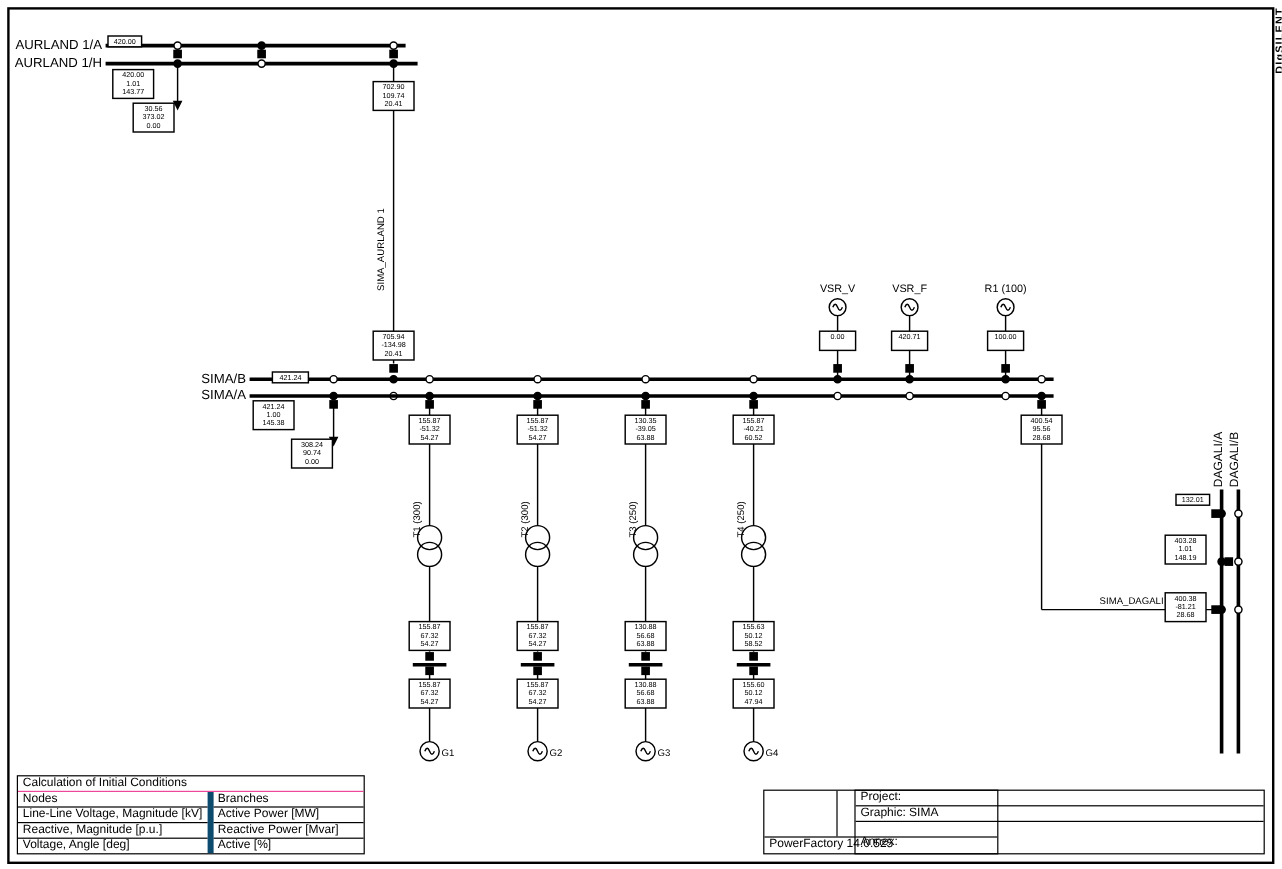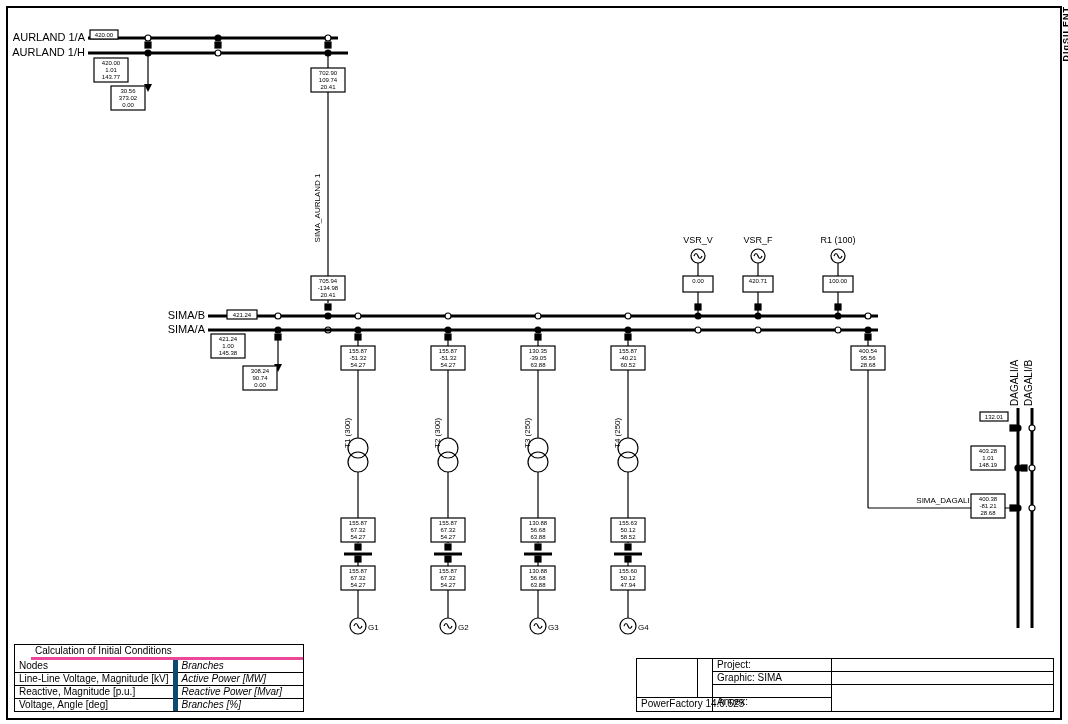--- a/index.html
+++ b/index.html
@@ -15,24 +15,24 @@
   .title-block .row { height:12px; border-bottom:1px solid #000; padding:0 4px; line-height:12px; white-space:nowrap; overflow:hidden; }
   .title-block .row:last-child { border-bottom:none;margin-top:11px; }
   .title-block .lbl { display:inline-block;text-align:center; }
 
   .center-block { position:absolute; left:628px; bottom:6px; width:194px; height:52px; border:1px solid #000; font-size:10px; }
   .center-block .upper{height:38px;border-bottom:1px solid #000;}
   .center-block .lower{height:12px;line-height:12px;padding:0 4px;}
   .center-block .vline{position:absolute;left:60px;top:0;bottom:14px;width:0;border-left:1px solid #000;}
 
   .calc-block { position:absolute; left:6px; bottom:6px; width:288px; font-size:10px; border:1px solid #000;}
-  .calc-block .hdr{border-bottom:3px solid #ec4899;padding:0 4px;height:12px;line-height:12px;margin-left:16px;}
+  .calc-block .hdr{border-bottom:1px solid #ec4899;padding:0 4px;height:12px;line-height:12px;}
   .calc-block .cols{display:flex;}
   .calc-block .col{flex:1;border-right:5px solid #0c4a6e;}
-  .calc-block .col:last-child{border-right:none;font-style:italic;}
+  .calc-block .col:last-child{border-right:none;}
   .calc-block .cell{height:12px;line-height:12px;padding:0 4px;border-bottom:1px solid #000;white-space:nowrap;overflow:hidden;}
   .calc-block .cell:last-child{border-bottom:none;}
   .calc-block .subhdr{border-bottom:1px solid #000;height:12px;line-height:12px;padding:0 4px;}
 
   .rb text, .gb text { text-anchor:middle; dominant-baseline:middle; }
 </style>
 </head>
 <body>
 
 <div class="page">
@@ -382,19 +382,19 @@
         <div class="col">
           <div class="subhdr">Nodes</div>
           <div class="cell">Line-Line Voltage, Magnitude [kV]</div>
           <div class="cell">Reactive, Magnitude [p.u.]</div>
           <div class="cell">Voltage, Angle [deg]</div>
         </div>
         <div class="col">
           <div class="subhdr">Branches</div>
           <div class="cell">Active Power [MW]</div>
           <div class="cell">Reactive Power [Mvar]</div>
-          <div class="cell">Branches [%]</div>
+          <div class="cell">Active [%]</div>
         </div>
       </div>
     </div>
 
   </div>
 </div>
 
 </body></html>

